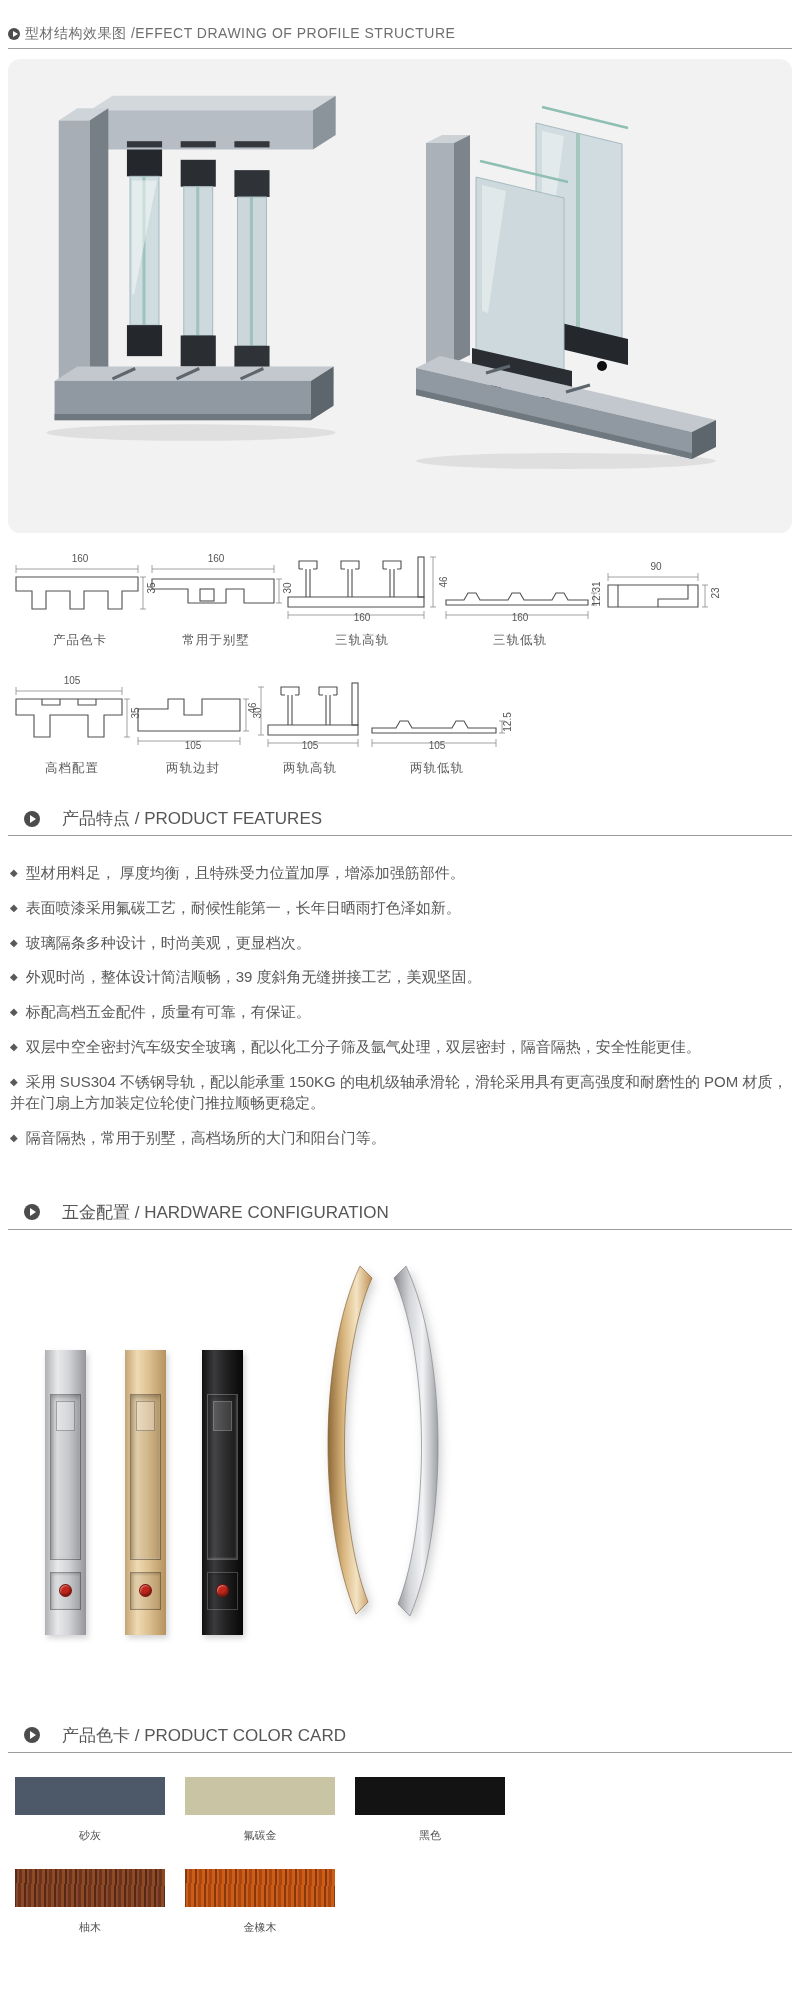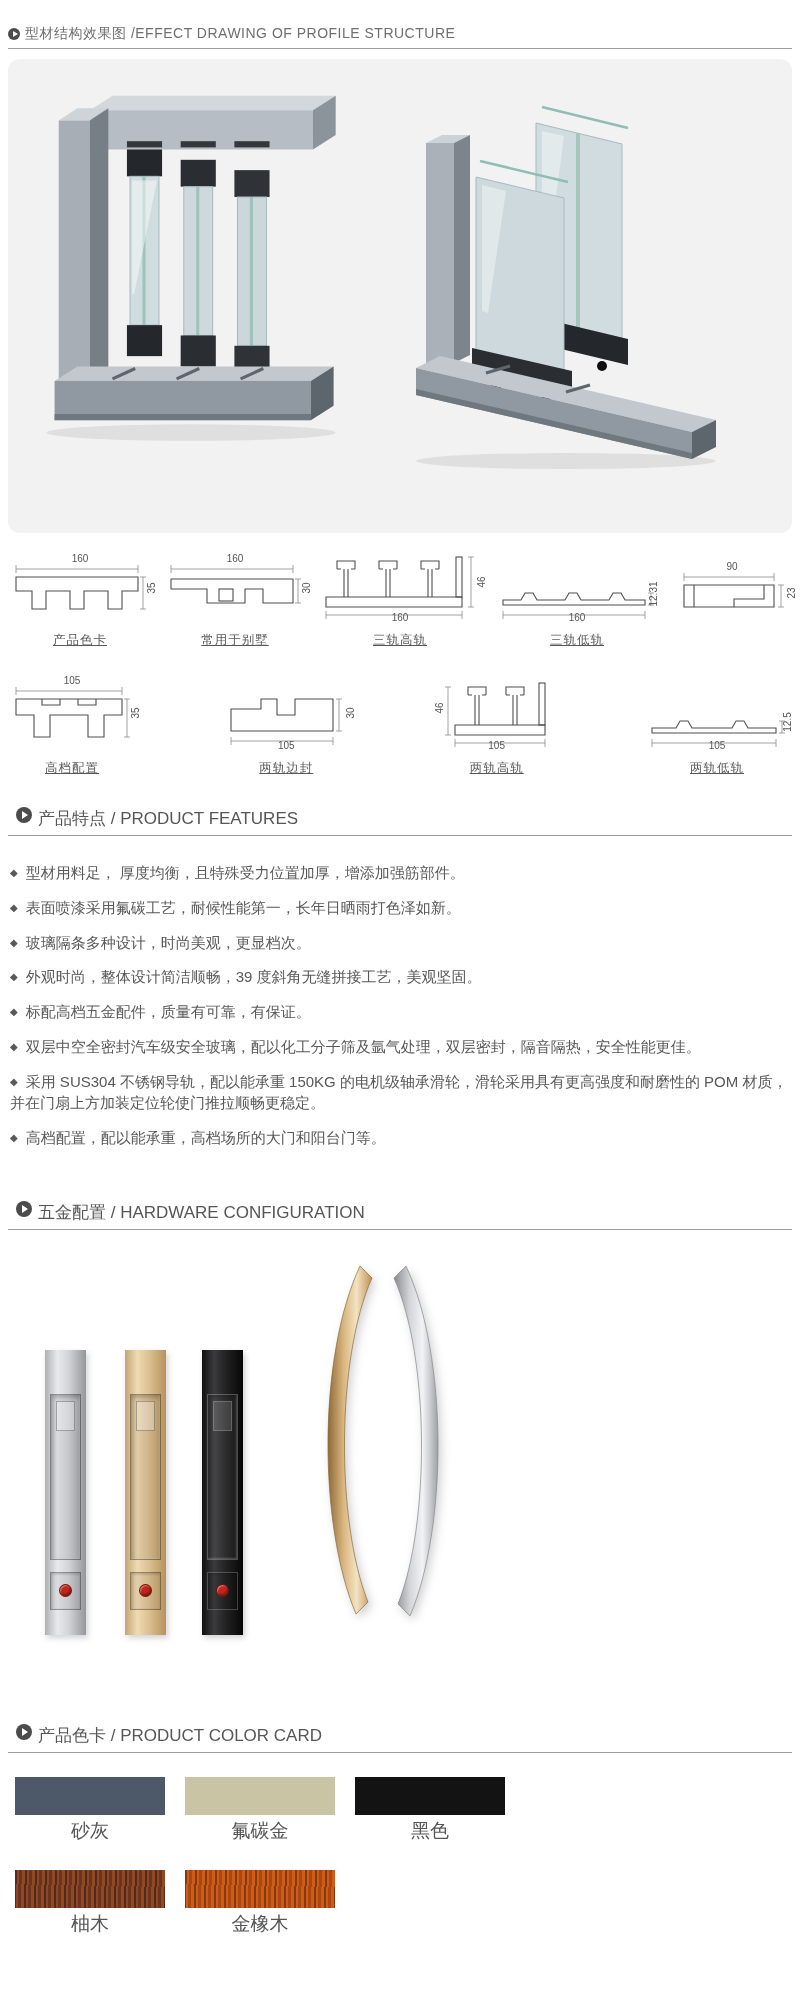--- a/index.html
+++ b/index.html
@@ -11,30 +11,30 @@
   }
   
   .top-header { display:flex; align-items:center; gap:5px; padding:25px 8px 0 8px; }
   .top-header .ttl { font-size:14px; color:#6f6f6f; letter-spacing:.5px; }
   .play-icon { width:12px; height:12px; border-radius:50%; background:#4c4c4c; position:relative; flex:0 0 auto; }
   .play-icon::after { content:""; position:absolute; left:4.5px; top:3px;
     border-left:5px solid #fff; border-top:3px solid transparent; border-bottom:3px solid transparent; }
   .play-icon.big { width:16px; height:16px; }
   .play-icon.big::after { left:6px; top:4px; border-left:6px solid #fff; border-top:4px solid transparent; border-bottom:4px solid transparent; }
   .rule { border:0; border-top:1px solid #9c9c9c; margin:5px 8px 0 8px; }
-  .sec-header { display:flex; align-items:flex-start; gap:6px; padding:0 16px; }
+  .sec-header { display:flex; align-items:center; gap:22px; padding:0 24px; }
   .sec-header .ttl { font-size:17px; color:#565656; }
 
   
   .render-area { margin:10px 8px 0 8px; height:474px; background:#f2f2f2; border-radius:12px; position:relative; }
   .render-left  { position:absolute; left:28px;  top:14px; }
   .render-right { position:absolute; left:388px; top:14px; }
 
   
-  .prow { display:flex; justify-content:space-between; align-items:flex-end; padding:0 12px;text-decoration:underline; }
+  .prow { display:flex; align-items:flex-end; padding:0 12px; }
   .prow1 { margin-top:16px; }
   .prow2 { margin-top:24px; }
   .pcell { text-align:center; }
   .pdraw { position:relative; display:inline-block; }
   .pdraw svg { display:block; }
   .dim { position:absolute; font-size:10px; color:#555; white-space:nowrap; line-height:1; }
   .dim-top    { top:-5px; left:50%; transform:translateX(-50%); background:transparent; }
   .dim-bottom { bottom:0px; left:50%; transform:translateX(-50%); }
   .dim-right  { right:-9px; top:45%; transform:translateY(-50%) rotate(-90deg); }
   .dim-left   { left:-7px;  top:45%; transform:translateY(-50%) rotate(-90deg); }
@@ -71,21 +71,21 @@
   .curved.silver { left:388px; }
 
   
   .swatch-area { margin:24px 0 0 15px; }
   .swatch-row { display:flex; gap:20px; }
   .swatch-row + .swatch-row { margin-top:26px; }
   .swatch-item { width:150px; }
   .swatch { width:150px; height:38px; position:relative; }
   .swatch.wood::after { content:""; position:absolute; inset:0;
     background:repeating-linear-gradient(92deg, rgba(0,0,0,.30) 0 2px, rgba(255,255,255,.08) 2px 4px, rgba(0,0,0,.12) 4px 7px, rgba(255,170,70,.14) 7px 10px); }
-  .swatch-label { text-align:center; font-size:19px; color:#565656; margin-top:3px; }
+  .swatch-label { text-align:center; font-size:11px; color:#565656; margin-top:13px; }
 </style>
 </head>
 <body>
 
 <div class="top-header">
   <span class="play-icon"></span>
   <span class="ttl">型材结构效果图 /EFFECT DRAWING OF PROFILE STRUCTURE</span>
 </div>
 <hr class="rule">
 
@@ -305,21 +305,21 @@
 <hr class="rule">
 
 <div class="features-list">
   <p><span class="bullet">◆</span><span>型材用料足， 厚度均衡，且特殊受力位置加厚，增添加强筋部件。</span></p>
   <p><span class="bullet">◆</span><span>表面喷漆采用氟碳工艺，耐候性能第一，长年日晒雨打色泽如新。</span></p>
   <p><span class="bullet">◆</span><span>玻璃隔条多种设计，时尚美观，更显档次。</span></p>
   <p><span class="bullet">◆</span><span>外观时尚，整体设计简洁顺畅，39 度斜角无缝拼接工艺，美观坚固。</span></p>
   <p><span class="bullet">◆</span><span>标配高档五金配件，质量有可靠，有保证。</span></p>
   <p><span class="bullet">◆</span><span>双层中空全密封汽车级安全玻璃，配以化工分子筛及氩气处理，双层密封，隔音隔热，安全性能更佳。</span></p>
   <p><span class="bullet">◆</span><span>采用 SUS304 不锈钢导轨，配以能承重 150KG 的电机级轴承滑轮，滑轮采用具有更高强度和耐磨性的 POM 材质，并在门扇上方加装定位轮使门推拉顺畅更稳定。</span></p>
-  <p><span class="bullet">◆</span><span>高档配置，配以能承重，高档场所的大门和阳台门等。</span></p>
+  <p><span class="bullet">◆</span><span>隔音隔热，常用于别墅，高档场所的大门和阳台门等。</span></p>
 </div>
 
 <div class="sec-header" style="margin-top:52px;">
   <span class="play-icon big"></span>
   <span class="ttl">五金配置 / HARDWARE CONFIGURATION</span>
 </div>
 <hr class="rule">
 
 <div class="hardware-row">
   <div class="lock silver" style="left:45px;">

